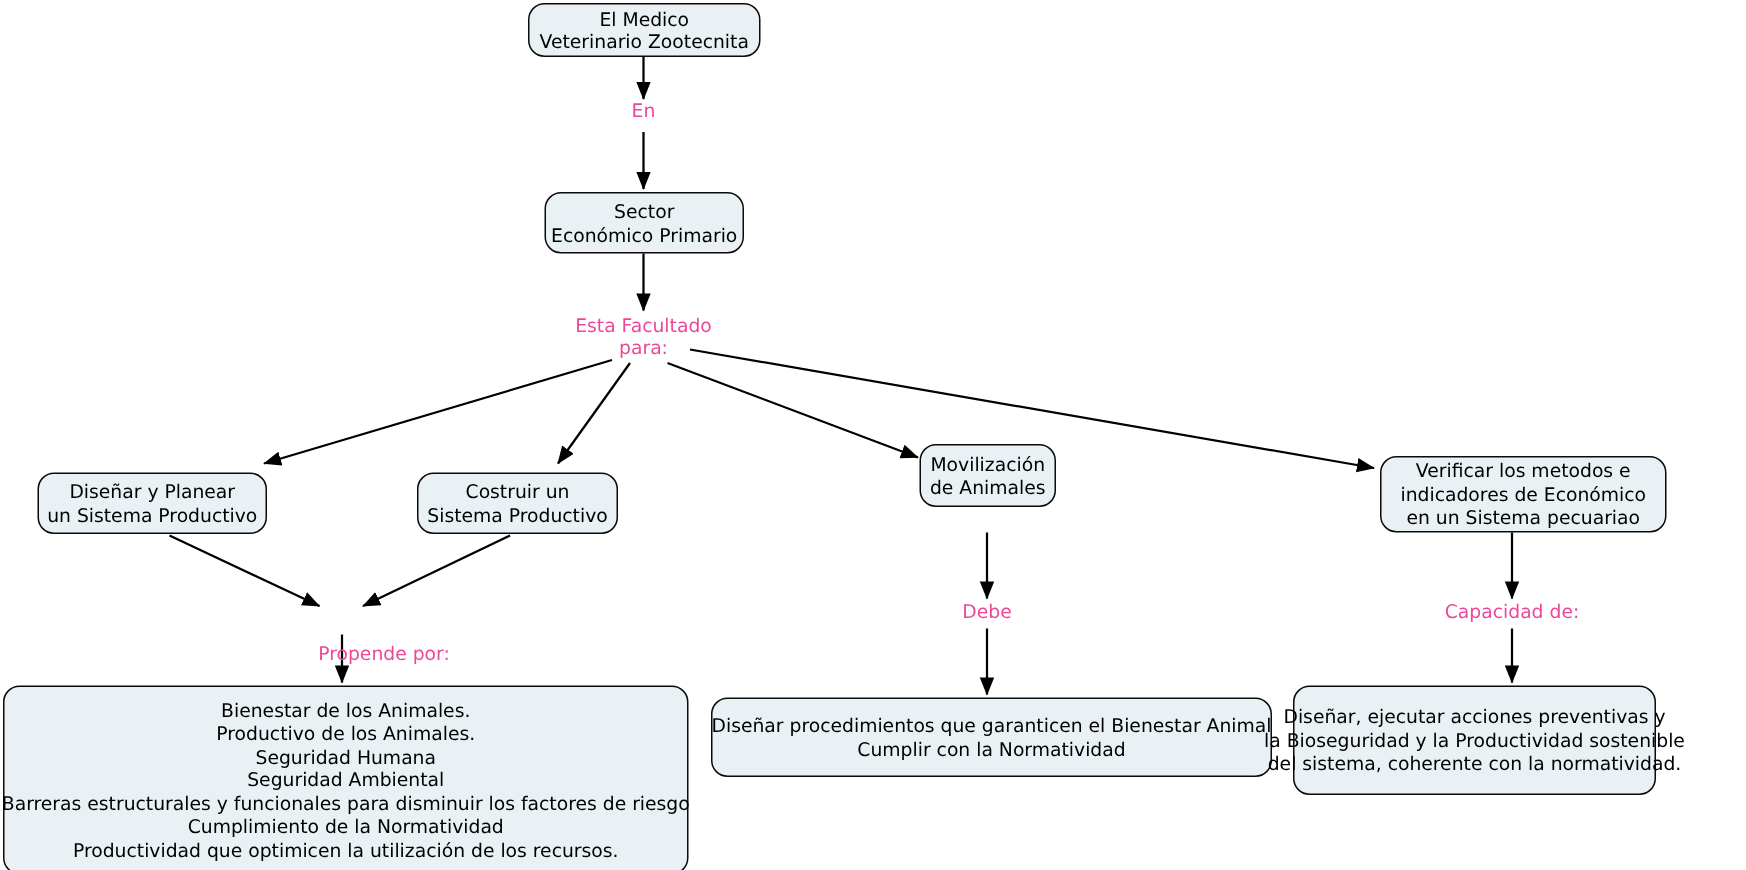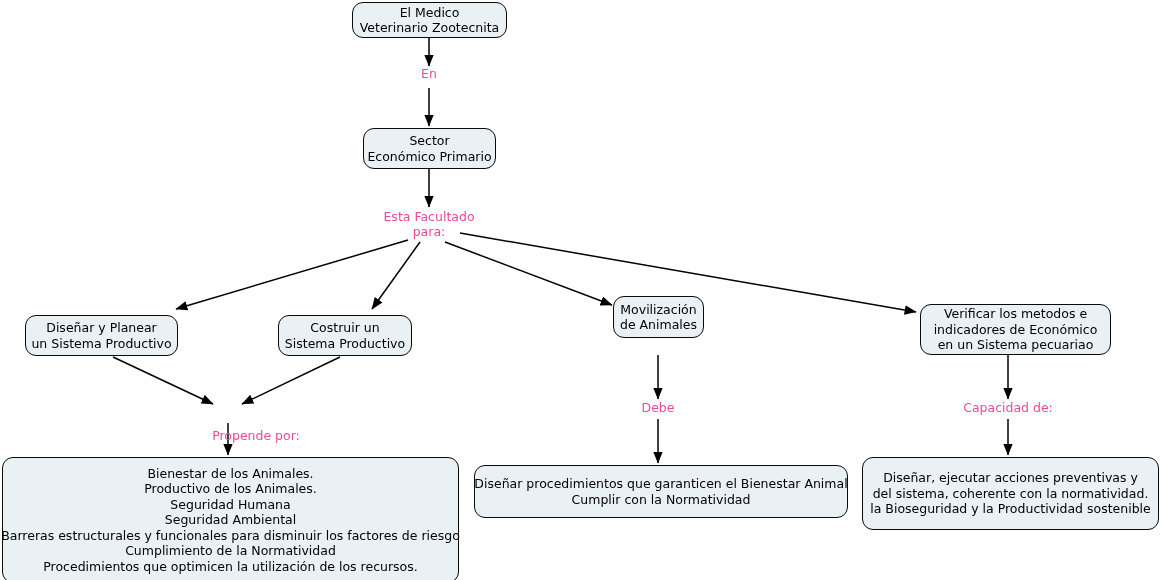--- a/index.html
+++ b/index.html
@@ -148,27 +148,27 @@
     <span class="ln">Capacidad de:</span>
   </div>
 
   <div class="node wide" style="left:2px; top:457px; width:457px; height:126px;">
     <span class="ln">Bienestar de los Animales.</span>
     <span class="ln">Productivo de los Animales.</span>
     <span class="ln">Seguridad Humana</span>
     <span class="ln">Seguridad Ambiental</span>
     <span class="ln">Barreras estructurales y funcionales para disminuir los factores de riesgo</span>
     <span class="ln">Cumplimiento de la Normatividad</span>
-    <span class="ln">Procedimientos que optimicen la utilización de los recursos.</span>
+    <span class="ln">Productividad que optimicen la utilización de los recursos.</span>
   </div>
 
   <div class="node wide" style="left:474px; top:465px; width:374px; height:53px;">
     <span class="ln">Diseñar procedimientos que garanticen el Bienestar Animal</span>
     <span class="ln">Cumplir con la Normatividad</span>
   </div>
 
-  <div class="node wide" style="left:862px; top:457px; width:297px; height:73px;">
+  <div class="node wide" style="left:862px; top:457px; width:242px; height:73px;">
     <span class="ln">Diseñar, ejecutar acciones preventivas y</span>
+    <span class="ln">la Bioseguridad y la Productividad sostenible</span>
     <span class="ln">del sistema, coherente con la normatividad.</span>
-    <span class="ln">la Bioseguridad y la Productividad sostenible</span>
   </div>
 
 </div>
 
 </body></html>

